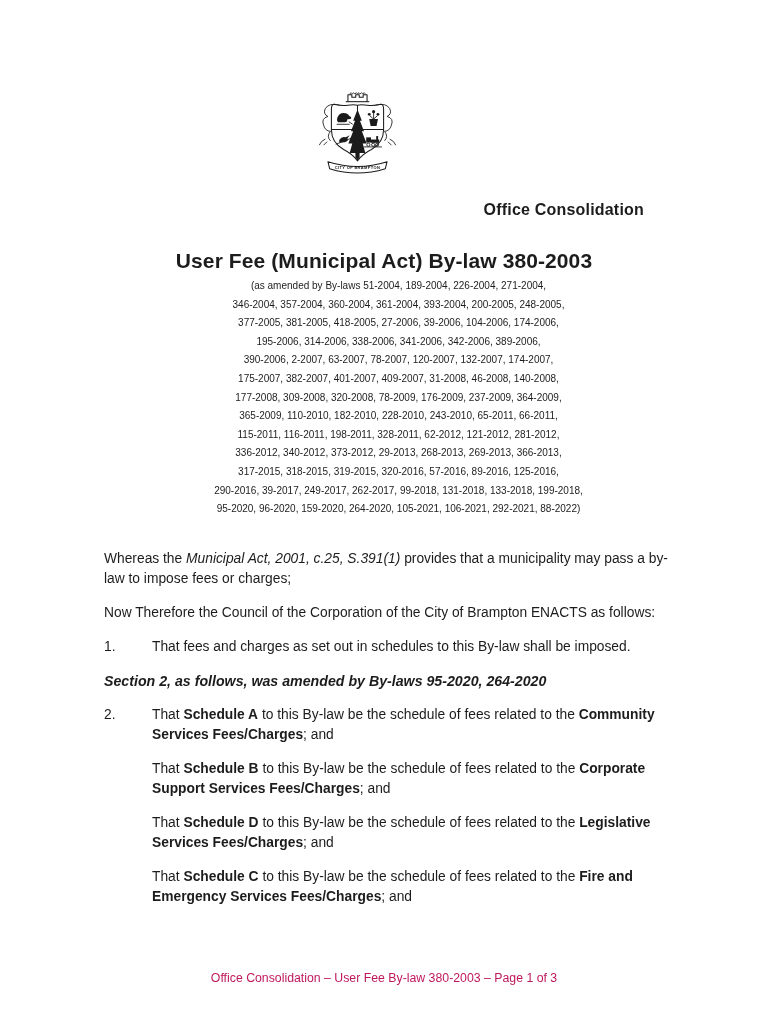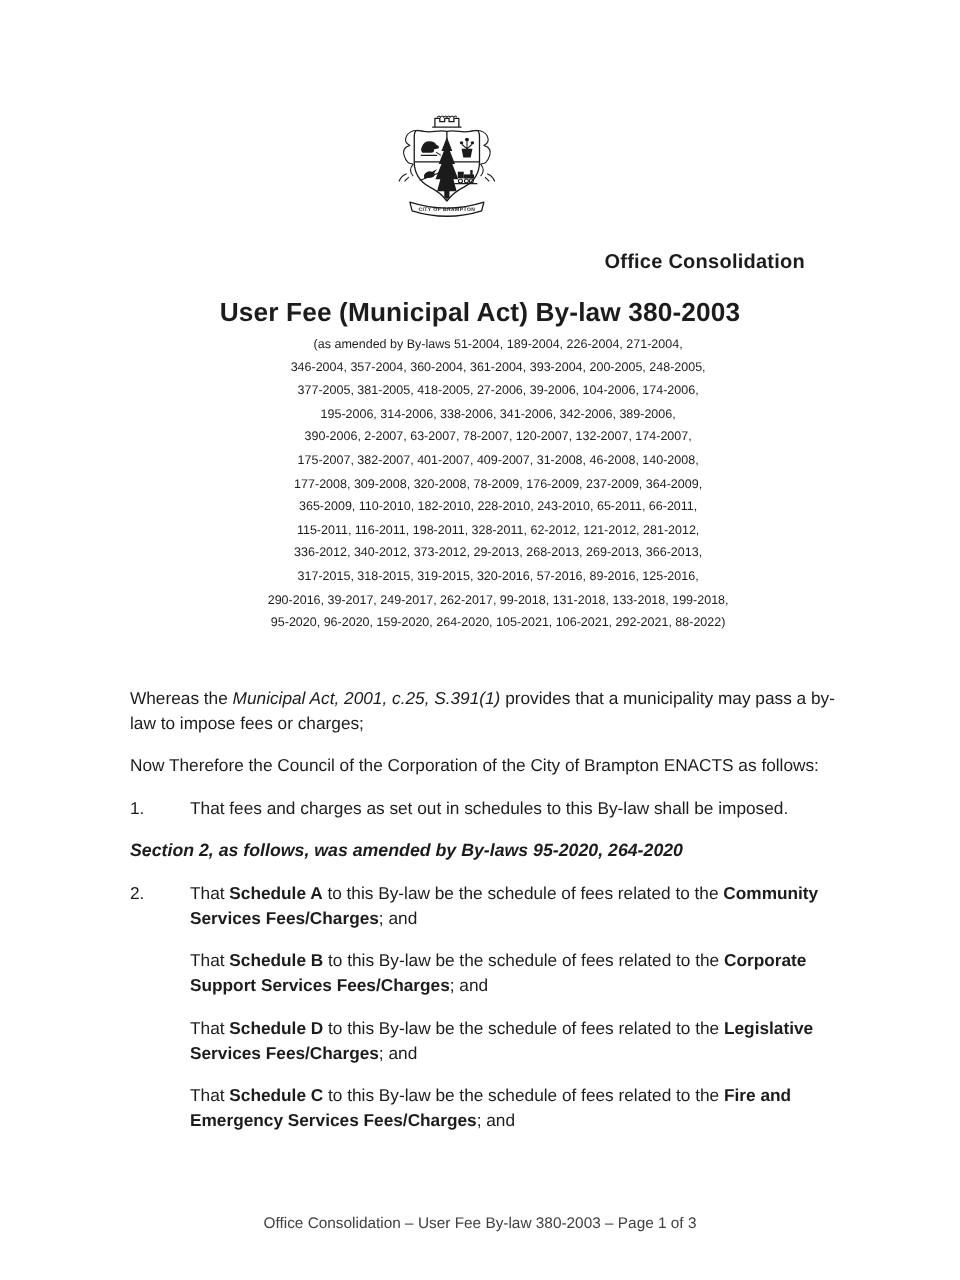--- a/index.html
+++ b/index.html
@@ -16,21 +16,21 @@
     width:87px; height:88px;
   }
   .crest svg { width:100%; height:100%; }
   .oc-heading {
     position:absolute; top:201px; left:0; width:644px;
     text-align:right;
     font-size:16px; font-weight:bold;
     letter-spacing:0.2px;
   }
   .title-block {
-    position:absolute; top:239px; left:0; width:768px;
+    position:absolute; top:249px; left:0; width:768px;
     text-align:center;
   }
   .main-title {
     font-size:21px; font-weight:bold; margin:0 0 4px 0;
     letter-spacing:0.1px;
   }
   .amendments {
     font-size:10px; font-weight:normal;
     line-height:18.6px;
     margin-left:29px;
@@ -45,21 +45,21 @@
   .section-note {
     font-weight:bold; font-style:italic;
     font-size:14.2px;
     margin:0 0 14px 0;
   }
   .italic { font-style:italic; }
   b { font-weight:bold; }
   .page-footer {
     position:absolute; top:971px; left:0; width:768px;
     text-align:center;
-    font-size:12.3px; color:#404040;
+    font-size:12.3px; color:#be185d;
   }
 </style>
 </head>
 <body>
 
 <div class="page">
 
   <div class="crest">
     <svg viewBox="0 0 100 100" stroke="#1b1b1b" fill="none" stroke-width="1.2" stroke-linejoin="round">
 

